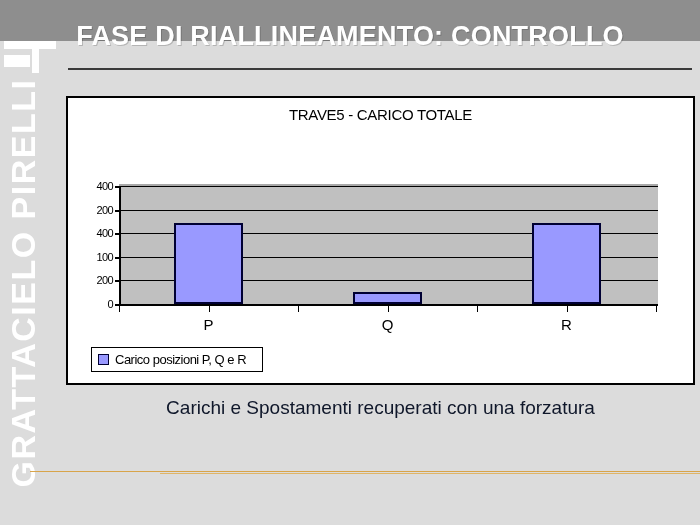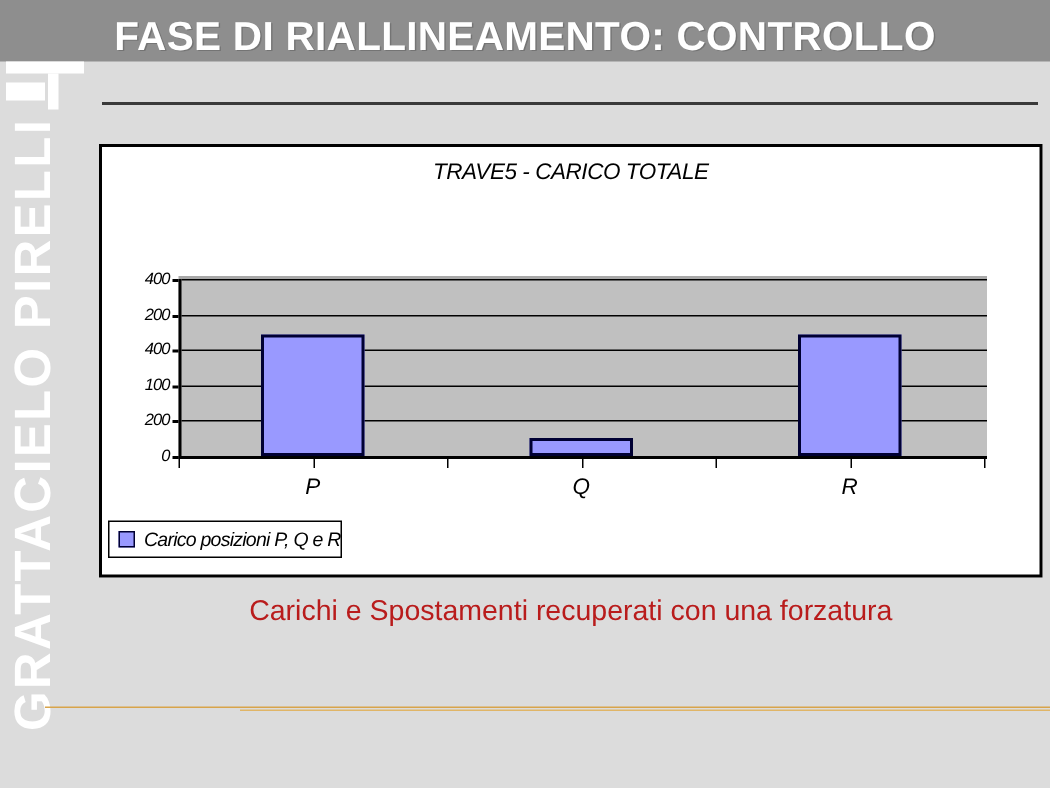--- a/index.html
+++ b/index.html
@@ -17,21 +17,21 @@
 
   
   .titlebar {
     position: absolute;
     left: 0; top: 0;
     width: 700px; height: 41px;
     background: #8e8e8e;
   }
   .titlebar-text {
     position: absolute;
-    left: 0; top: 4px;
+    left: 0; top: 16px;
     width: 700px;
     line-height: 41px;
     text-align: center;
     color: #ffffff;
     font-size: 27px;
     font-weight: bold;
     letter-spacing: 0.2px;
     white-space: nowrap;
     text-shadow: 1px 1px 0 rgba(0,0,0,0.18);
   }
@@ -85,21 +85,20 @@
   }
 
   
   .chart-frame {
     position: absolute;
     left: 66px; top: 96px;
     width: 629px; height: 289px;
     background: #ffffff;
     border: 2px solid #000000;
     box-sizing: border-box;
-    font-style: italic;
   }
   .chart-title {
     position: absolute;
     left: 0; top: 8px;
     width: 100%;
     text-align: center;
     font-size: 15px;
     color: #000000;
     letter-spacing: -0.3px;
     white-space: nowrap;
@@ -180,25 +179,25 @@
     position: absolute;
     text-align: center;
     font-size: 15px;
     color: #000;
     transform: translateX(-50%);
   }
 
   
   .legend {
     position: absolute;
-    left: 4px;
+    left: 23px;
     top: 249px;
     border: 1px solid #000000;
     background: #ffffff;
-    padding: 4px 0 4px 6px;
+    padding: 4px 16px 4px 6px;
     display: flex;
     align-items: center;
     gap: 6px;
     white-space: nowrap;
   }
   .legend-swatch {
     width: 9px;
     height: 9px;
     background: #9999ff;
     border: 1px solid #000033;
@@ -211,21 +210,21 @@
   }
 
   
   .caption {
     position: absolute;
     left: 66px;
     top: 395px;
     width: 629px;
     text-align: center;
     font-size: 19px;
-    color: #b91c1c;
+    color: #0f172a;
     line-height: 1.35;
   }
   .caption-line { display: block; white-space: nowrap; }
 
   
   .gold-rule {
     position: absolute;
     left: 30px;
     top: 471px;
     width: 670px;

